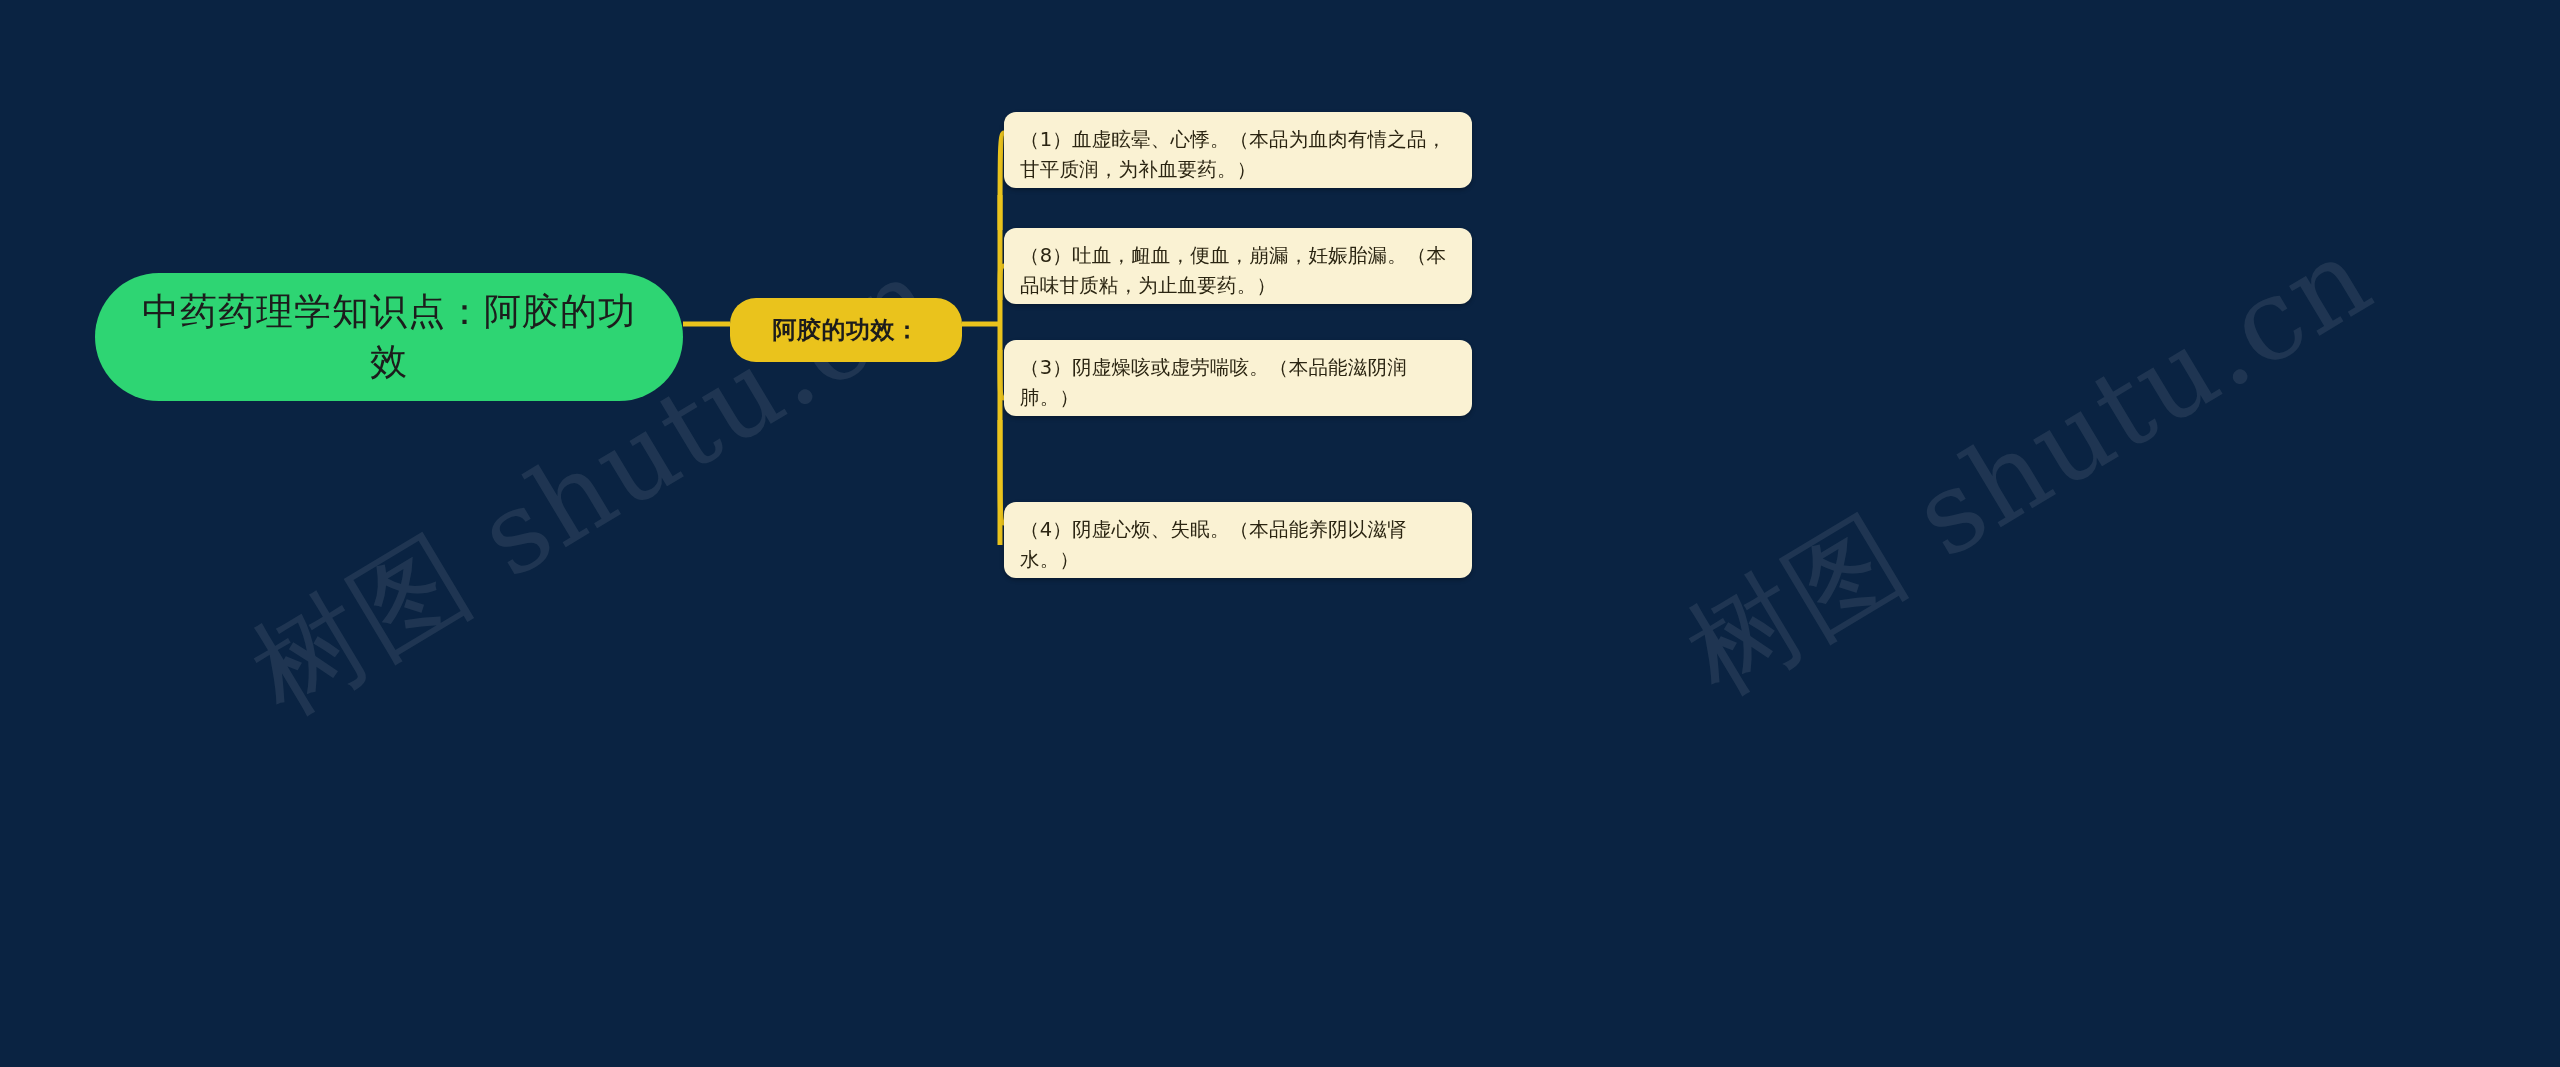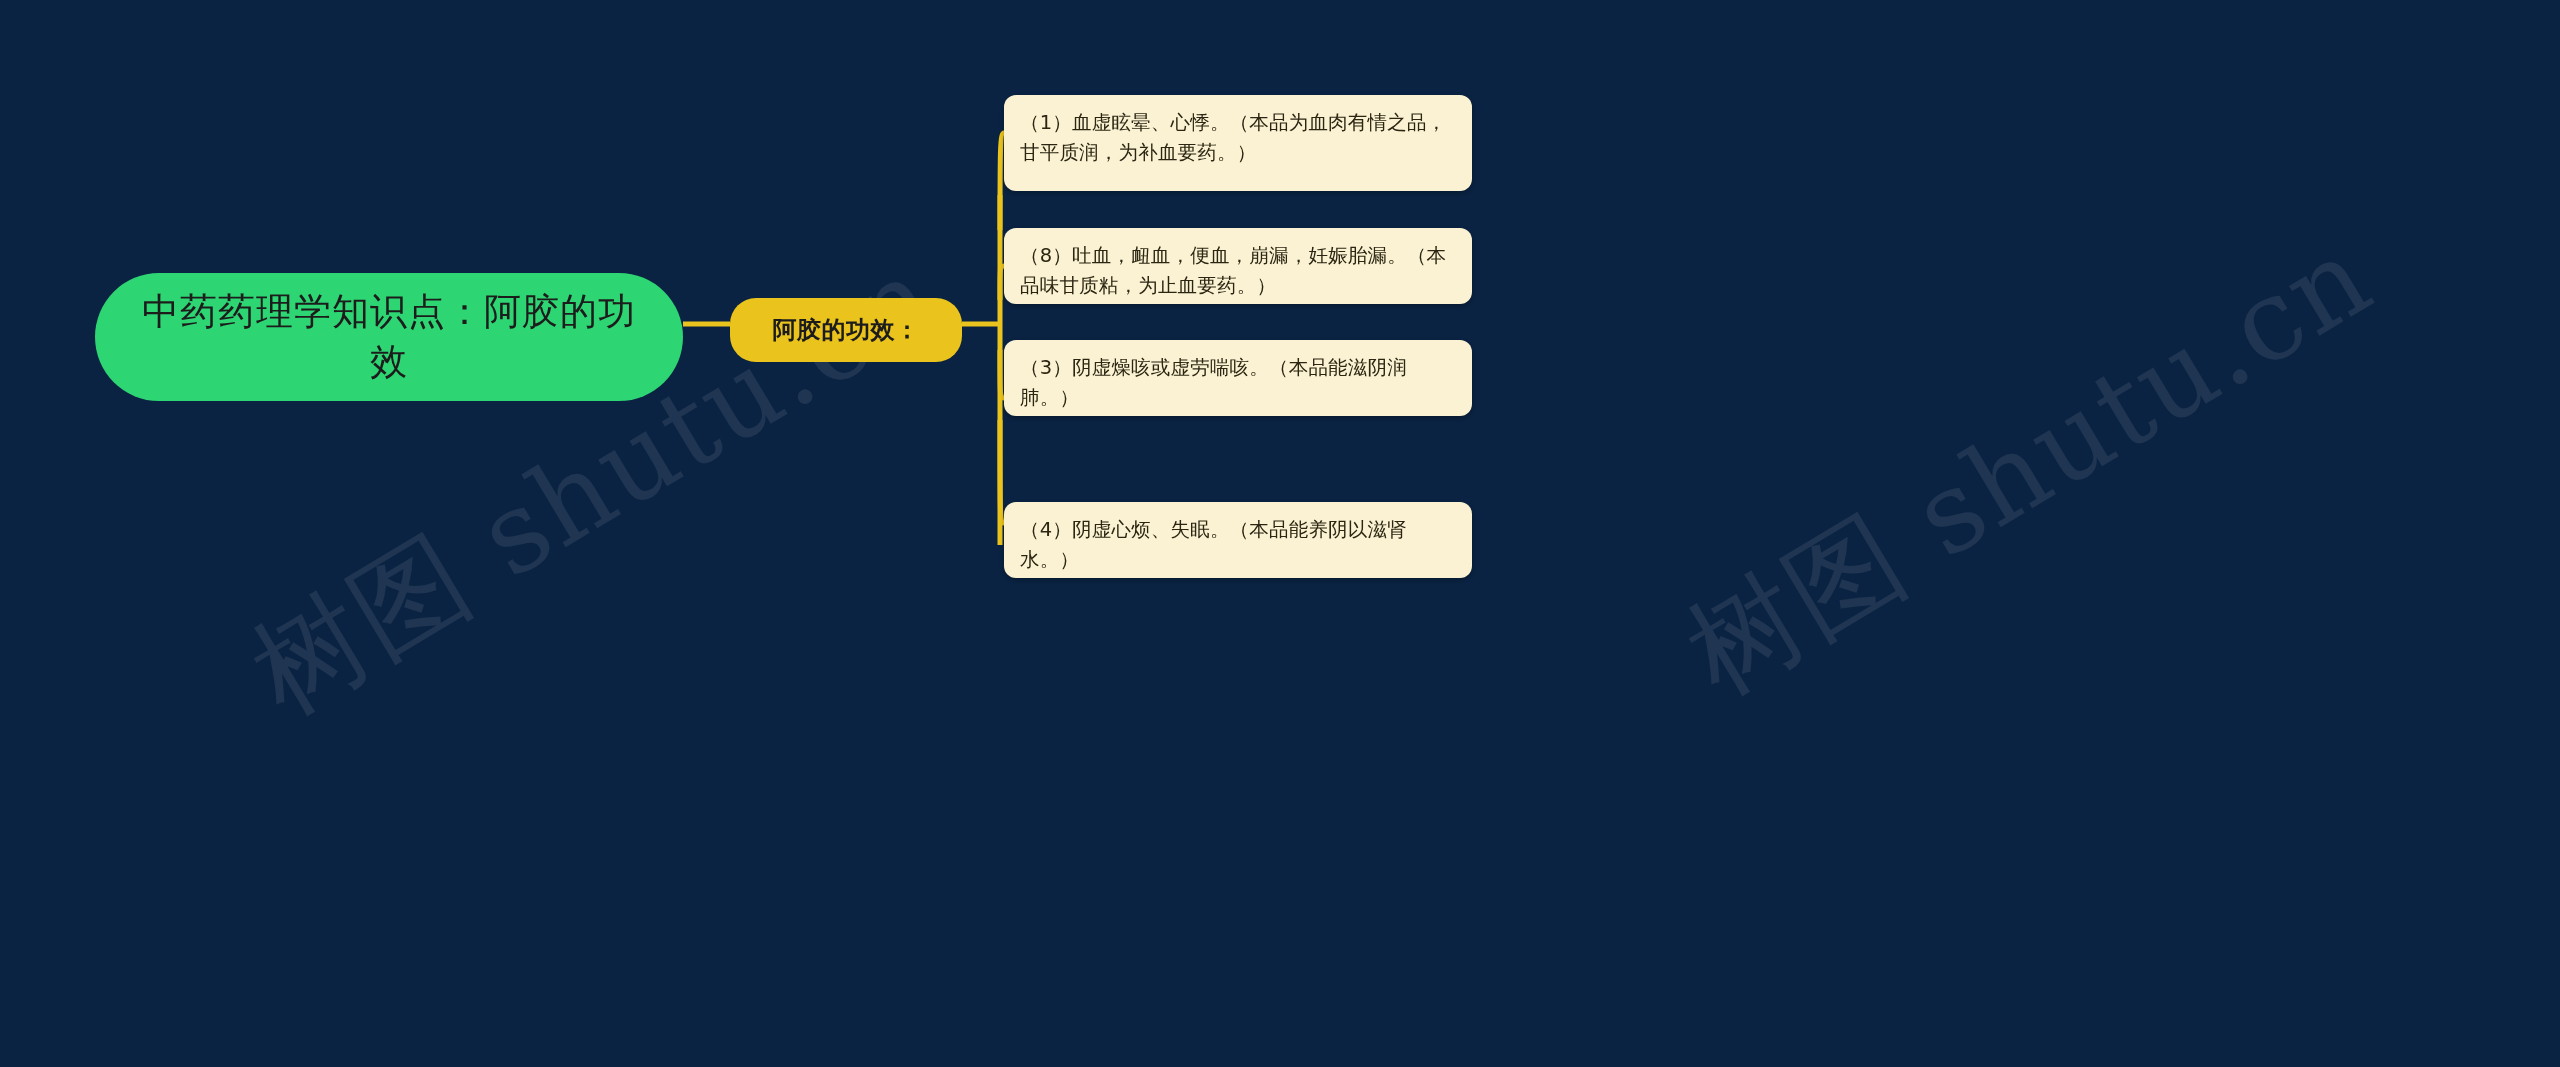--- a/index.html
+++ b/index.html
@@ -108,21 +108,21 @@
     box-shadow: 0 2px 4px rgba(0, 0, 0, 0.28);
   }
   .leaf-card .label {
     color: #2b2512;
     font-size: 19.5px;
     line-height: 1.52;
     letter-spacing: 0.2px;
     text-align: left;
     word-break: break-all;
   }
-  #leaf-1 { top: 95px;  height: 96px; }
+  #leaf-1 { top: 112px;  height: 76px; }
   #leaf-2 { top: 228px; height: 76px; }
   #leaf-3 { top: 340px; height: 76px; }
   #leaf-4 { top: 502px; height: 76px; }
 </style>
 </head>
 <body>
 
 <div id="canvas">
 
   <div class="watermark wm-a">树图 shutu.cn</div>

